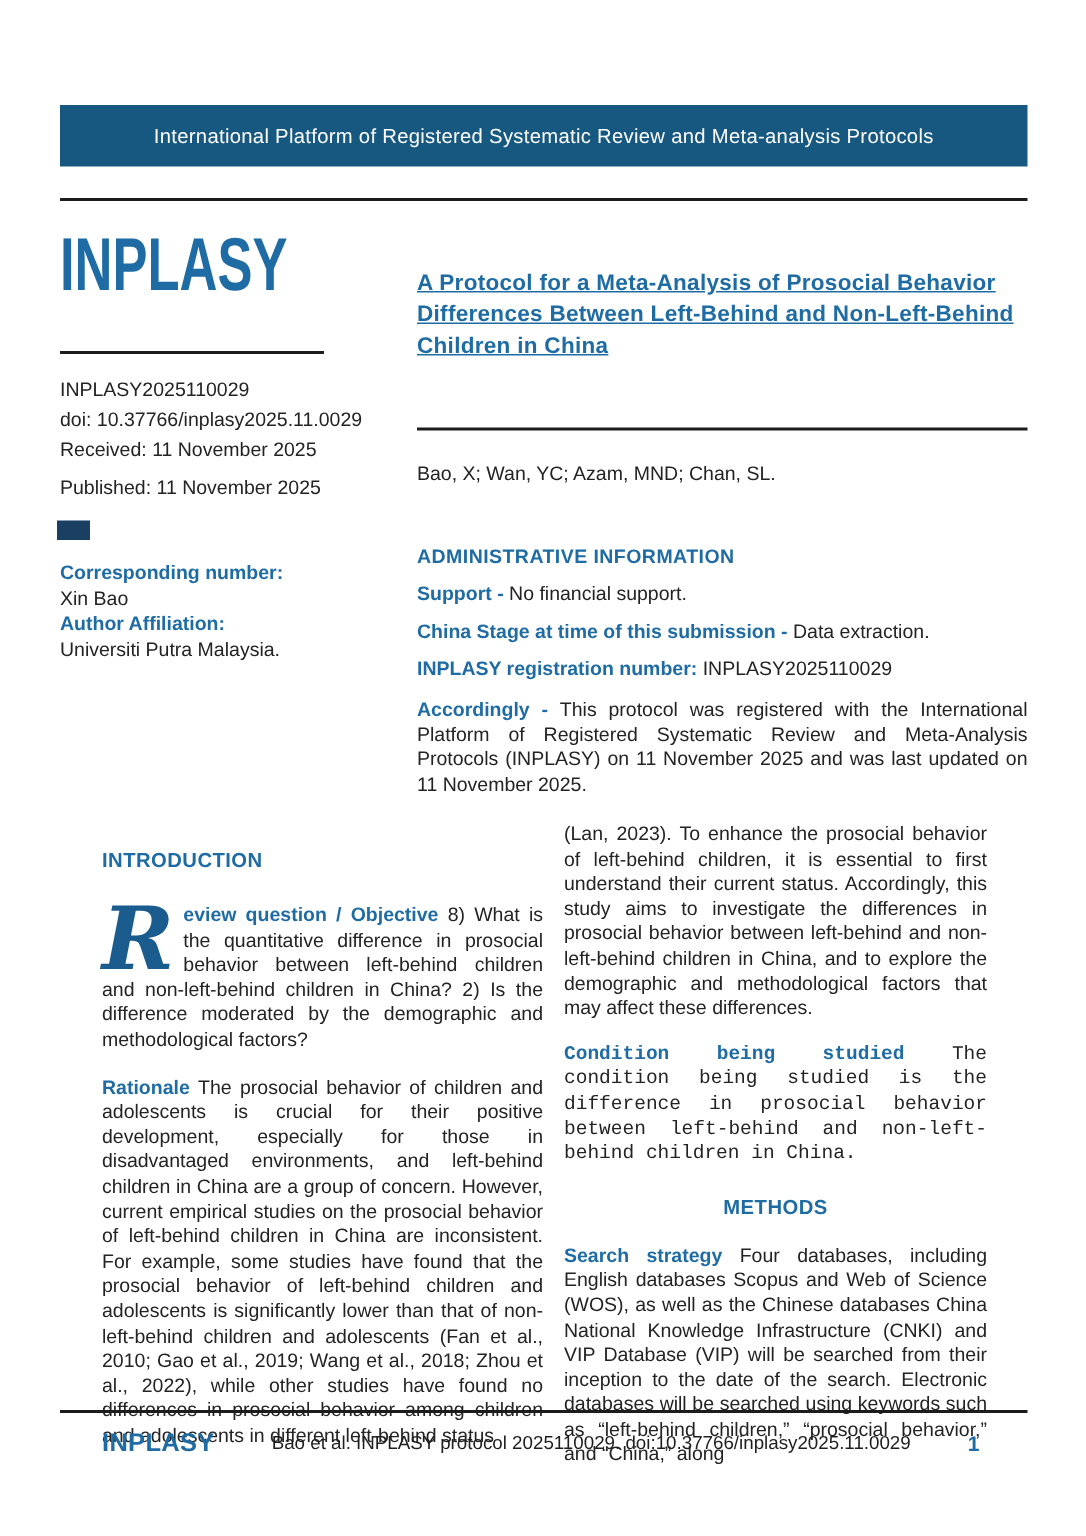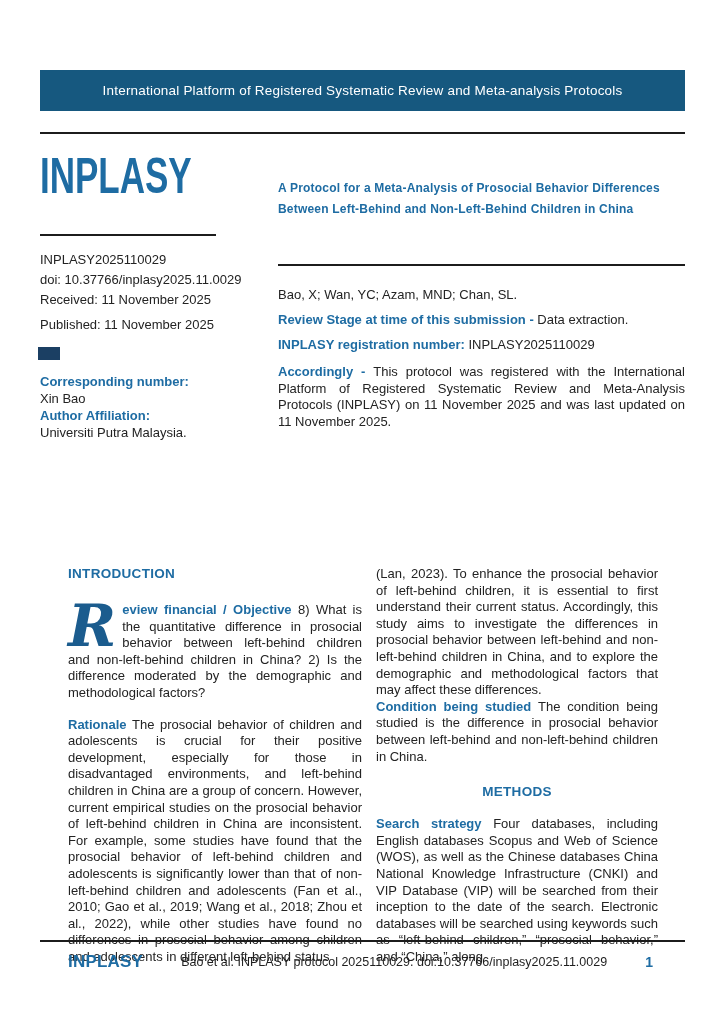--- a/index.html
+++ b/index.html
@@ -28,44 +28,44 @@
   .meta-line{font-size:13px;line-height:20px;}
   .meta-line.published{margin-top:5px;}
   .navy-box{width:22px;height:13px;background:#1b3f63;margin:12px 0 13px -2px;}
   .blue-label{color:var(--accent,#1e6ca3);font-weight:bold;font-size:13px;line-height:17px;}
   .mast-left .sub{font-size:13px;line-height:17px;}
   .email-line{font-size:13px;margin:11px 0 12px 0;}
 
   
   .mast-right{position:absolute;left:278px;top:178px;width:407px;}
   .title{
-    margin:0;font-size:12px;font-weight:bold;line-height:21px;
-    color:var(--accent,#1e6ca3);letter-spacing:.2px;
+    margin:0;font-size:15px;font-weight:bold;line-height:21px;
+    color:var(--accent,#1e6ca3);letter-spacing:.2px;text-decoration:underline;
   }
   .authors-rule{position:static;margin:44px 0 0 0;width:407px;}
   .authors{font-size:13px;margin-top:21px;}
   .admin-heading{
     margin:40px 0 0 0;font-size:13px;font-weight:bold;
     color:var(--accent,#1e6ca3);letter-spacing:.3px;
   }
   .admin-item{font-size:13px;margin-top:11px;line-height:14px;}
   .lbl{color:var(--accent,#1e6ca3);font-weight:bold;}
   .para{font-size:13px;line-height:16.6px;text-align:justify;margin:0;}
   .amend{margin-top:12px;}
 
   
   .col-left{position:absolute;left:68px;top:566px;width:294px;}
-  .col-right{position:absolute;left:376px;top:566px;width:282px;}
+  .col-right{position:absolute;left:376px;top:548px;width:282px;}
   .section-heading{
     margin:0;font-size:13.5px;font-weight:bold;color:var(--accent,#1e6ca3);
     letter-spacing:.3px;
   }
   .col-left .dropcap-para{margin-top:21px;}
   .col-left .para + .para{margin-top:15px;}
-  .col-right .para + .para{}
+  .col-right .para + .para{margin-top:14px;font-family:Liberation Mono, monospace;}
   .col-right .section-heading{margin:19px 0 17px 0;text-align:center;}
   .dropcap{
     float:left;font-family:"DejaVu Serif",serif;font-style:italic;font-weight:bold;
     font-size:58px;line-height:43px;color:var(--accent_dark,#1b5c8e);
     margin:3px 6px 0 0;
   }
 
   
   .footer-rule{left:40px;top:940px;width:645px;}
   .footer-row{
@@ -108,35 +108,39 @@
     <div class="sub">Xin Bao</div>
     <div class="blue-label">Author Affiliation:</div>
     <div class="sub">Universiti Putra Malaysia.</div>
   </div>
 
   <div class="mast-right">
     <h1 class="title">A Protocol for a Meta-Analysis of Prosocial Behavior Differences Between Left-Behind and Non-Left-Behind Children in China</h1>
     <div class="rule authors-rule"></div>
     <div class="authors">Bao, X; Wan, YC; Azam, MND; Chan, SL.</div>
 
+    <h2 class="admin-heading">ADMINISTRATIVE INFORMATION</h2>
     <div class="admin-item">
-      <span class="lbl">Review Stage at time of this submission - </span><span>Data extraction.</span>
+      <span class="lbl">Support - </span><span>No financial support.</span>
+    </div>
+    <div class="admin-item">
+      <span class="lbl">China Stage at time of this submission - </span><span>Data extraction.</span>
     </div>
     <div class="admin-item">
       <span class="lbl">INPLASY registration number: </span><span>INPLASY2025110029</span>
     </div>
     <p class="para amend">
       <span class="lbl">Accordingly - </span><span>This protocol was registered with the International Platform of Registered Systematic Review and Meta-Analysis Protocols (INPLASY) on 11 November 2025 and was last updated on 11 November 2025.</span>
     </p>
   </div>
 
   <div class="col-left">
     <h2 class="section-heading">INTRODUCTION</h2>
     <p class="para dropcap-para">
-      <span class="dropcap">R</span><span class="lbl">eview financial / Objective </span><span>8) What is the quantitative difference in prosocial behavior between left-behind children and non-left-behind children in China? 2) Is the difference moderated by the demographic and methodological factors?</span>
+      <span class="dropcap">R</span><span class="lbl">eview question / Objective </span><span>8) What is the quantitative difference in prosocial behavior between left-behind children and non-left-behind children in China? 2) Is the difference moderated by the demographic and methodological factors?</span>
     </p>
     <p class="para">
       <span class="lbl">Rationale </span><span>The prosocial behavior of children and adolescents is crucial for their positive development, especially for those in disadvantaged environments, and left-behind children in China are a group of concern. However, current empirical studies on the prosocial behavior of left-behind children in China are inconsistent. For example, some studies have found that the prosocial behavior of left-behind children and adolescents is significantly lower than that of non-left-behind children and adolescents (Fan et al., 2010; Gao et al., 2019; Wang et al., 2018; Zhou et al., 2022), while other studies have found no differences in prosocial behavior among children and adolescents in different left-behind status</span>
     </p>
   </div>
 
   <div class="col-right">
     <p class="para">
       <span>(Lan, 2023). To enhance the prosocial behavior of left-behind children, it is essential to first understand their current status. Accordingly, this study aims to investigate the differences in prosocial behavior between left-behind and non-left-behind children in China, and to explore the demographic and methodological factors that may affect these differences.</span>
     </p>

